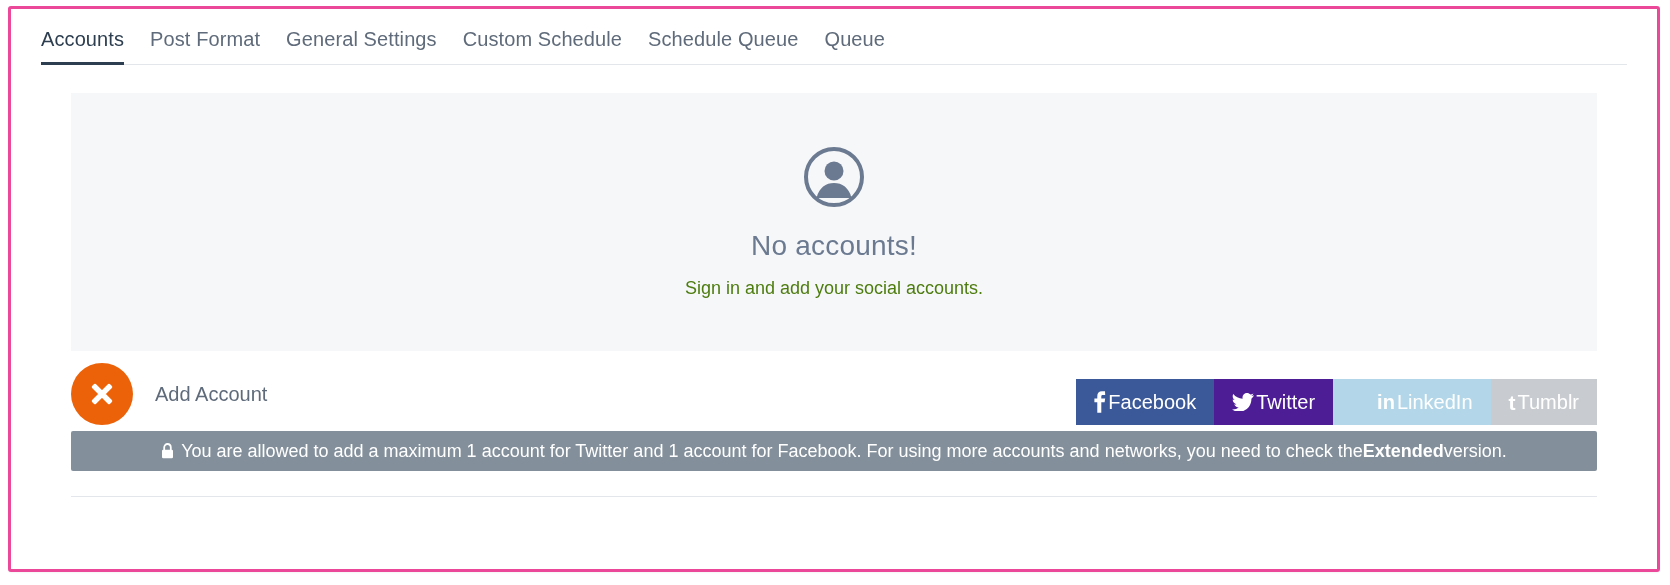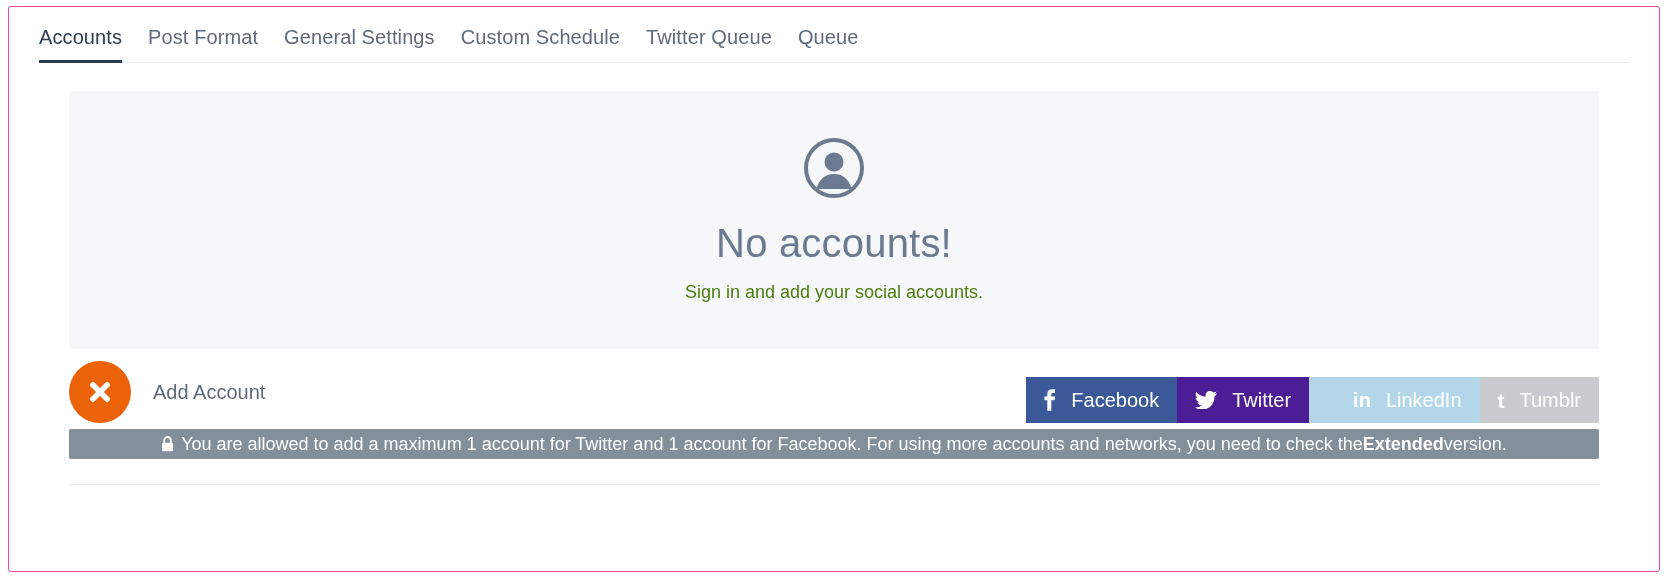--- a/index.html
+++ b/index.html
@@ -14,21 +14,21 @@
     overflow: hidden;
   }
 
   .page-card {
     position: absolute;
     left: 8px;
     top: 6px;
     width: 1652px;
     height: 566px;
     background: #ffffff;
-    border: 1px solid #ec4899;
+    border: 3px solid #ec4899;
     border-radius: 3px;
     box-sizing: border-box;
     box-shadow: 0 1px 2px rgba(0,0,0,0.04);
     overflow: hidden;
   }
 
   
   .tabbar {
     position: relative;
     height: 55px;
@@ -73,21 +73,21 @@
     flex-direction: column;
     align-items: center;
     justify-content: center;
   }
   .avatar-icon {
     width: 62px;
     height: 62px;
     margin-bottom: 22px;
   }
   .empty-title {
-    font-size: 40px;
+    font-size: 28px;
     color: #6b7a90;
     font-weight: normal;
     margin: 0 0 16px 0;
     letter-spacing: 0.2px;
   }
   .empty-sub {
     font-size: 18px;
     color: #4d7c0f;
     margin: 0;
   }
@@ -123,21 +123,21 @@
   }
 
   .social-group {
     display: flex;
     align-items: stretch;
     height: 46px;
   }
   .social-btn {
     display: flex;
     align-items: center;
-    gap: 15px;
+    gap: 2px;
     padding: 0 18px;
     color: #ffffff;
     font-size: 20px;
     cursor: pointer;
     border: none;
     box-sizing: border-box;
     white-space: nowrap;
   }
   .social-btn .sicon {
     display: flex;
@@ -145,21 +145,21 @@
     justify-content: center;
     font-weight: bold;
   }
 
   
   .notice {
     margin-top: 6px;
     background: #838f9b;
     color: #ffffff;
     font-size: 18px;
-    height: 30px;
+    height: 40px;
     display: flex;
     align-items: center;
     justify-content: center;
     padding: 0 16px;
     box-sizing: border-box;
     border-radius: 2px;
   }
   .notice .lock {
     margin-right: 7px;
     display: inline-flex;
@@ -185,21 +185,21 @@
     <div class="tab">
       <span>Post Format</span>
     </div>
     <div class="tab">
       <span>General Settings</span>
     </div>
     <div class="tab">
       <span>Custom Schedule</span>
     </div>
     <div class="tab">
-      <span>Twitter Queue</span>
+      <span>Schedule Queue</span>
     </div>
     <div class="tab">
       <span>Queue</span>
     </div>
   </div>
 
   <div class="content">
 
     <div class="empty-panel">
       <span class="avatar-icon">

